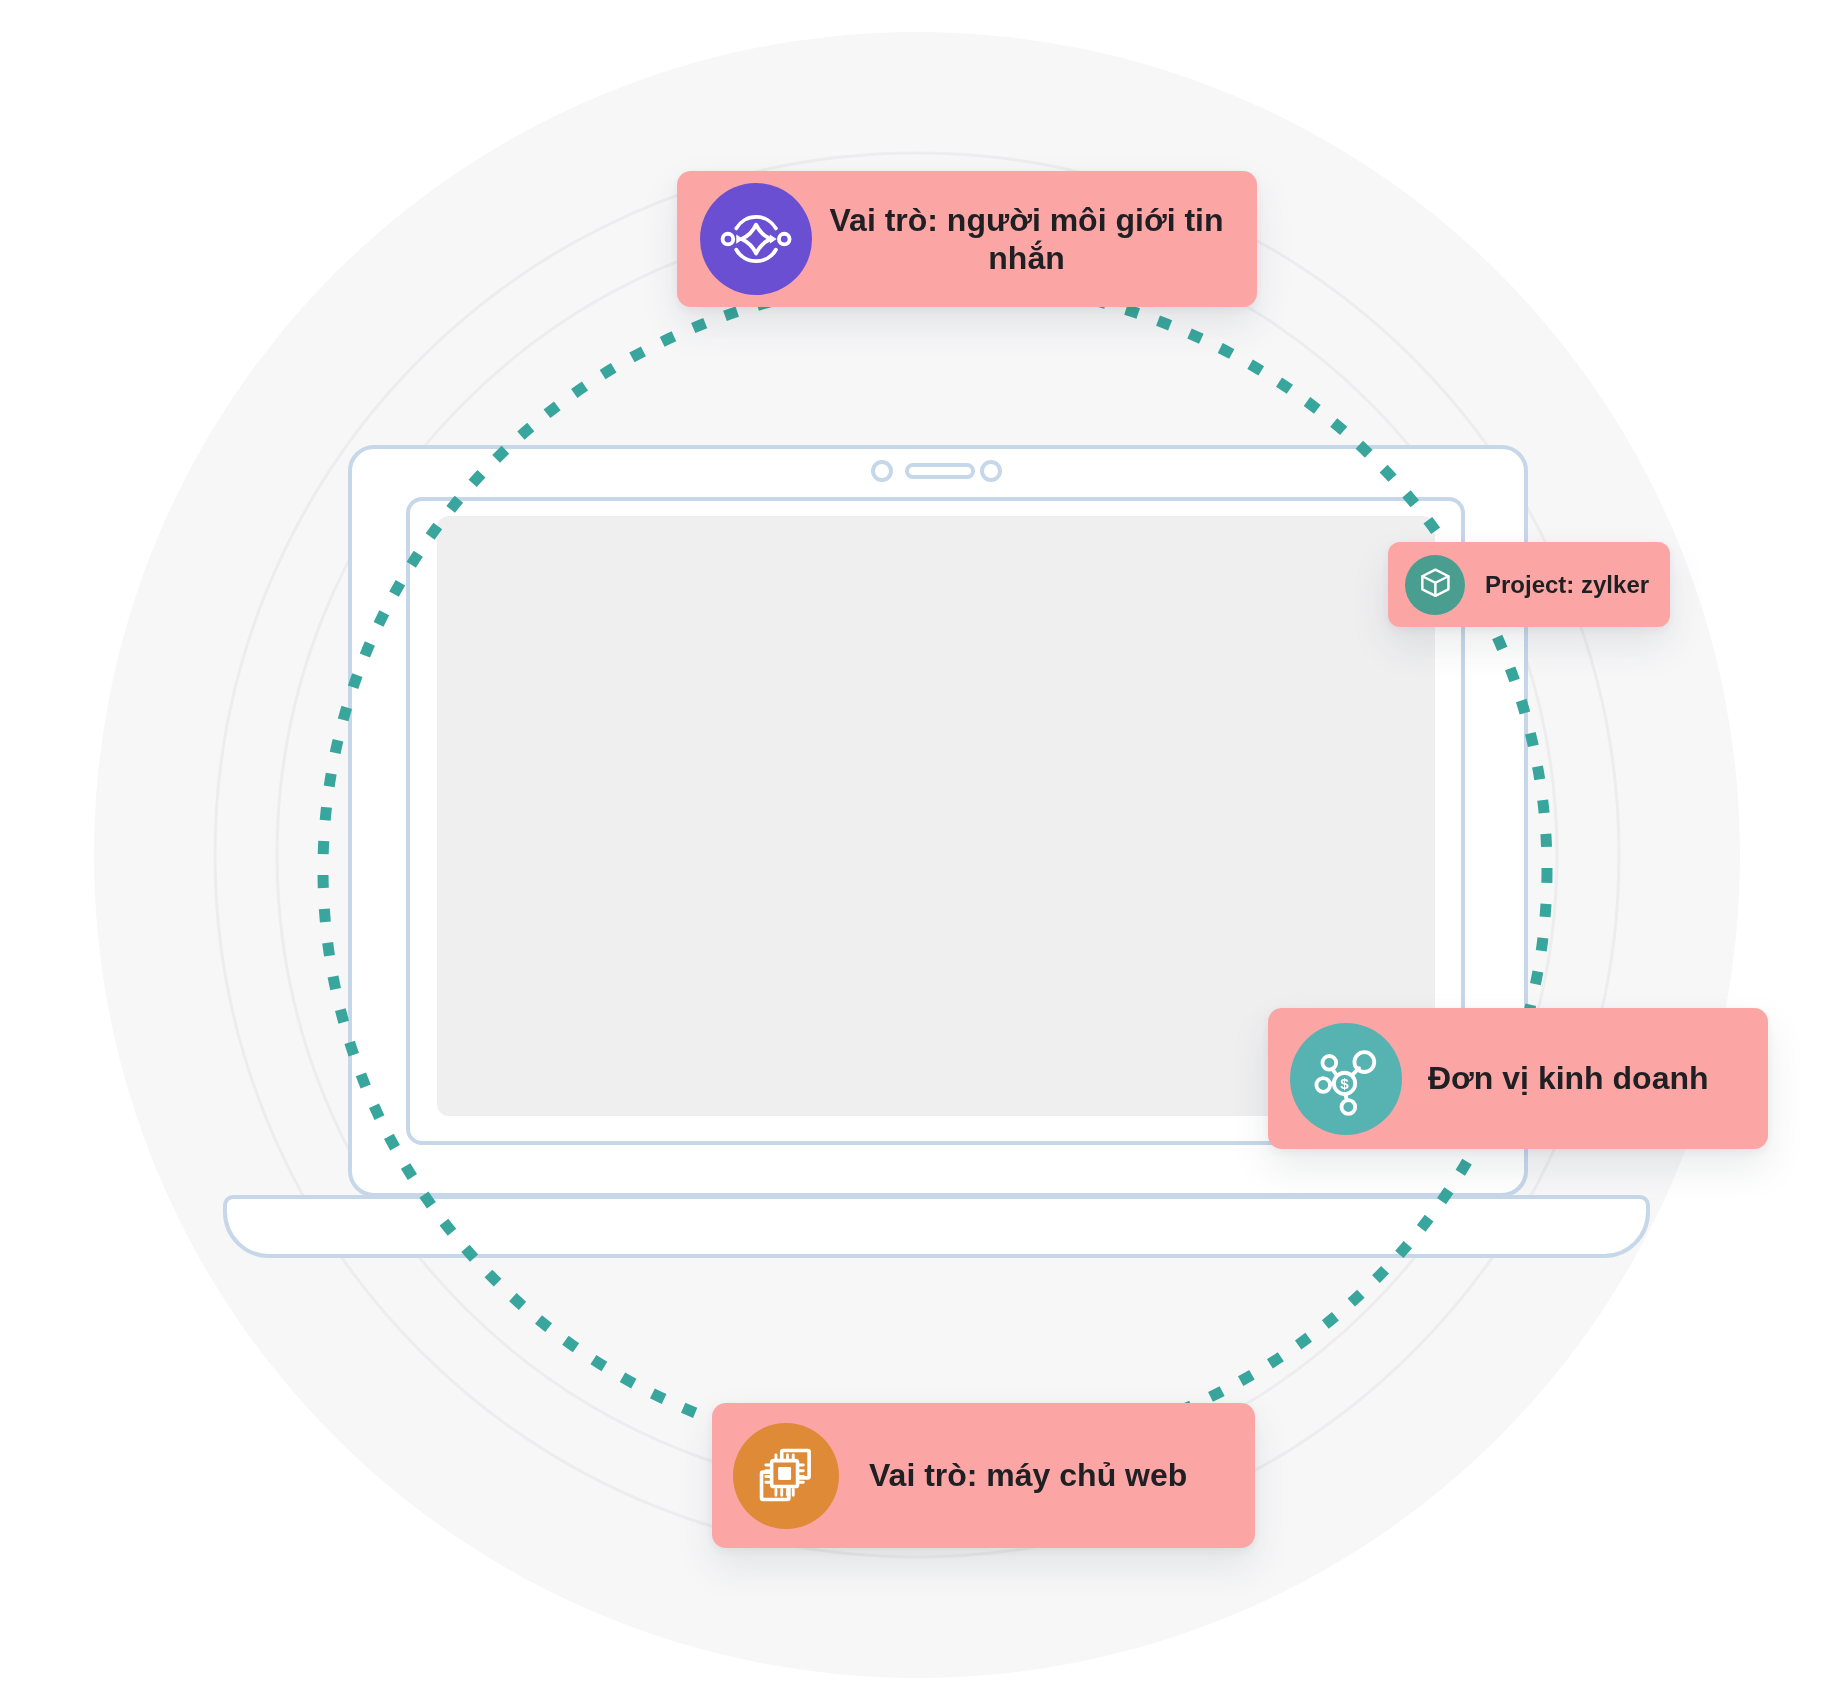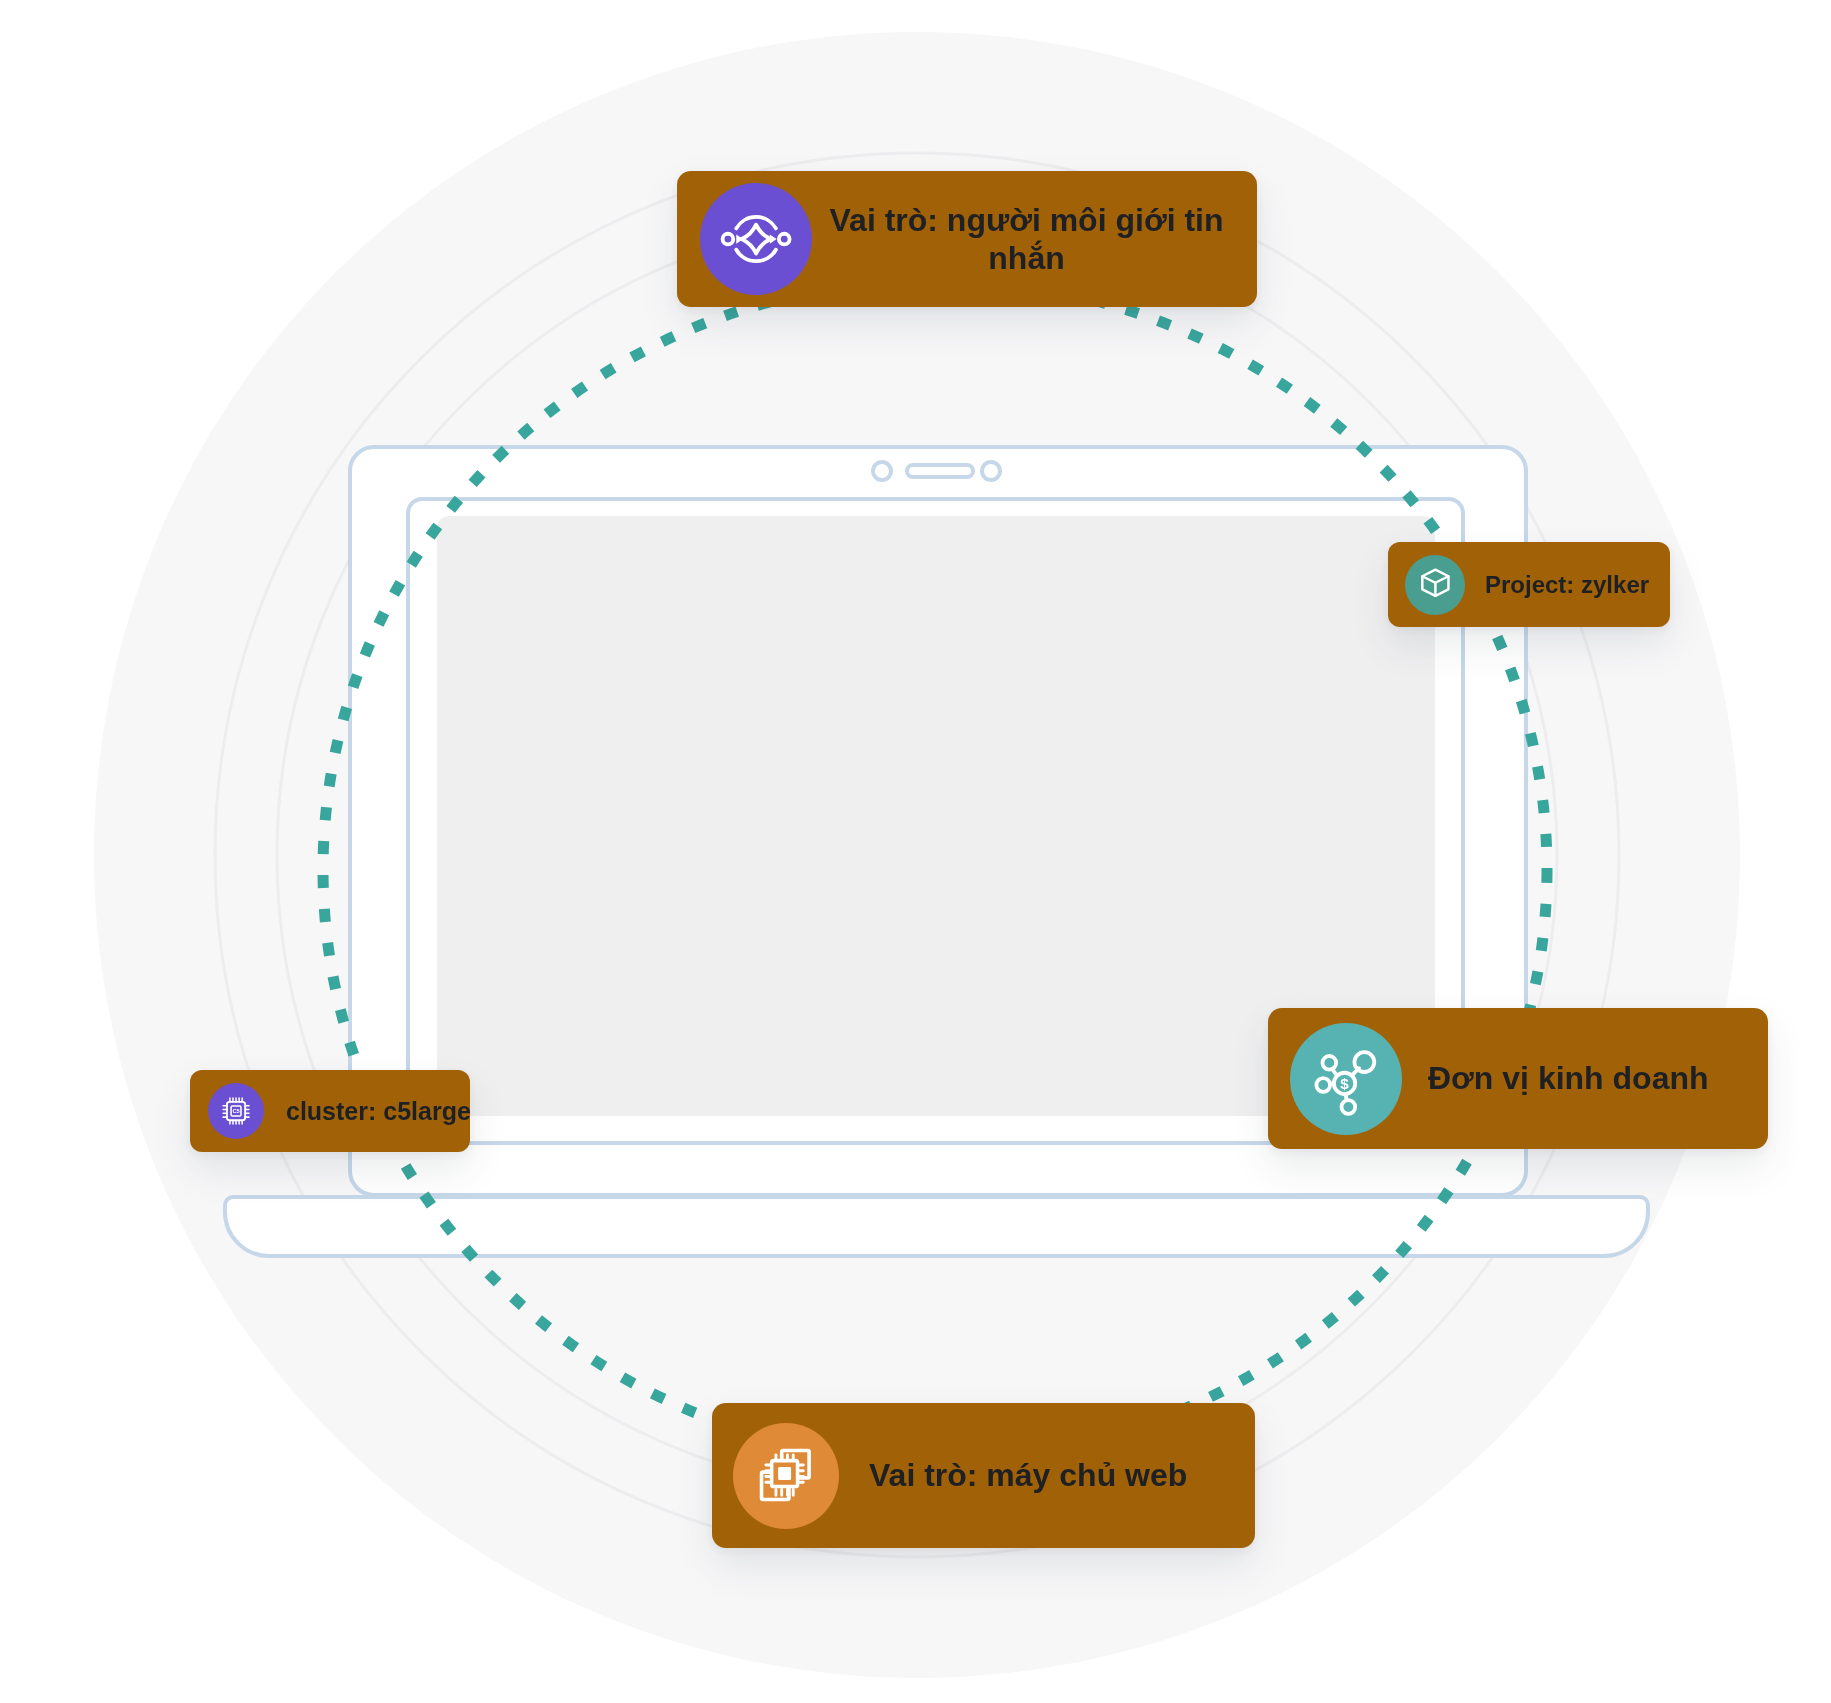--- a/index.html
+++ b/index.html
@@ -39,21 +39,21 @@
   }
   .laptop-base{
     position:absolute;left:223px;top:1195px;width:1427px;height:63px;
     background:#ffffff;border:4px solid var(--line);
     border-radius:10px 10px 46px 46px;box-sizing:border-box;
   }
 
   
   .card{
     position:absolute;display:flex;align-items:center;
-    background:#a16207;border-radius:14px;
+    background:#fca5a5;border-radius:14px;
     box-shadow:0 18px 38px rgba(45,55,70,.10),0 3px 8px rgba(45,55,70,.06);
     box-sizing:border-box;
   }
   .icon-circle{
     border-radius:50%;flex:0 0 auto;display:flex;align-items:center;justify-content:center;
   }
   .icon-circle svg{width:68%;height:68%;display:block;}
   .card-label{font-weight:700;color:#1f2023;}
 
   .card-broker{left:677px;top:171px;width:580px;height:136px;}
@@ -134,36 +134,20 @@
     <div class="icon-circle" style="background-color: rgb(74, 158, 143);">
       <svg viewBox="0 0 100 100">
         <path class="ic" stroke-width="6" d="M50 14 L82 30 V62 L50 78 L18 62 V30 Z"></path>
         <path class="ic" stroke-width="6" d="M18 30 L50 46 L82 30"></path>
         <path class="ic" stroke-width="6" d="M50 46 V78"></path>
       </svg>
     </div>
     <div class="card-label">Project: zylker</div>
   </div>
 
-  <div class="card card-cluster">
-    <div class="icon-circle" style="background-color: rgb(106, 79, 211);">
-      <svg viewBox="0 0 100 100">
-        <g class="ic" stroke-width="4">
-          <path d="M34 16 V26 M42 16 V26 M50 16 V26 M58 16 V26 M66 16 V26"></path>
-          <path d="M34 74 V84 M42 74 V84 M50 74 V84 M58 74 V84 M66 74 V84"></path>
-          <path d="M16 36 H26 M16 46 H26 M16 56 H26 M16 66 H26"></path>
-          <path d="M74 36 H84 M74 46 H84 M74 56 H84 M74 66 H84"></path>
-        </g>
-        <rect class="ic" stroke-width="5" x="26" y="26" width="48" height="48" rx="7"></rect>
-        <rect class="ic" stroke-width="4" x="37" y="37" width="26" height="26" rx="3"></rect>
-        <text x="50" y="56" text-anchor="middle" font-size="15" font-weight="bold" fill="#ffffff" stroke="none" font-family="Liberation Sans, sans-serif">C5</text>
-      </svg>
-    </div>
-    <div class="card-label">cluster: c5large</div>
-  </div>
 
   <div class="card card-business">
     <div class="icon-circle" style="background-color: rgb(87, 179, 177);">
       <svg viewBox="0 0 100 100">
         <g class="ic" stroke-width="5">
           <path d="M58 46 L67 37"></path>
           <path d="M38 47 L32 38"></path>
           <path d="M33 57 L29 58"></path>
           <path d="M49 71 L51 79"></path>
           <circle cx="48" cy="57" r="14"></circle>

